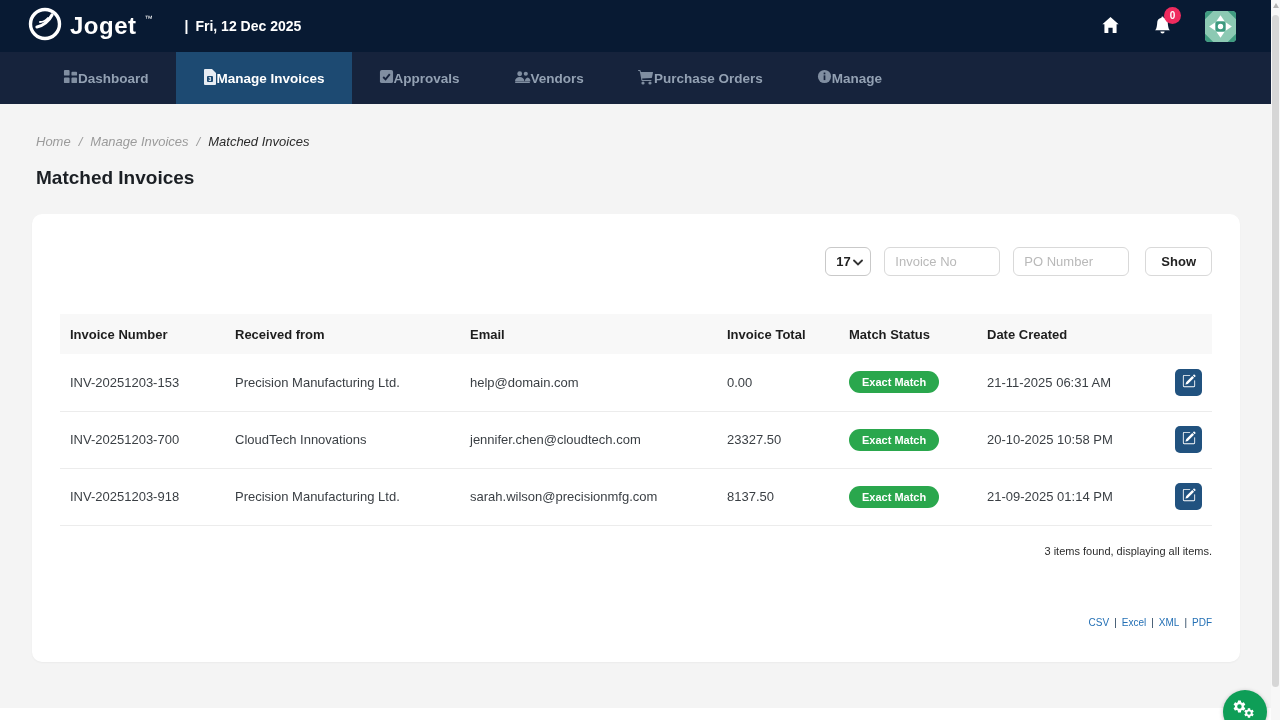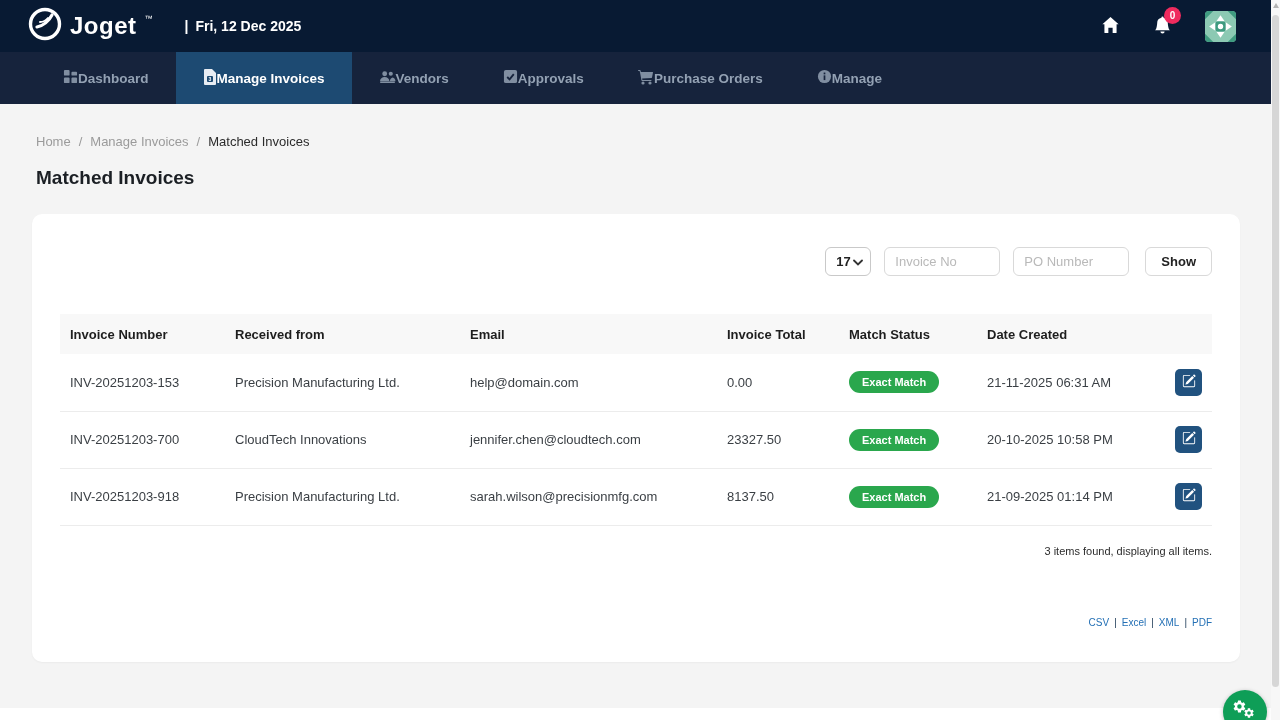--- a/index.html
+++ b/index.html
@@ -25,21 +25,21 @@
   
   .nav { height:52px; background:#16233c; display:flex; align-items:stretch; padding-left:36px; }
   .nav-item { display:flex; align-items:center; padding:0 27px; cursor:pointer;
               color:#93a1b3; font-size:13.5px; font-weight:bold; }
   .nav-item svg { opacity:.85; }
   .nav-item.active { background:#1d4a72; color:#fff; }
   .nav-item.active svg { opacity:1; }
 
   
   .main { padding:0 36px; }
-  .breadcrumb { margin-top:30px; font-size:13px; color:#9b9b9b; display:flex; gap:8px; }
+  .breadcrumb { margin-top:30px; font-size:13px; color:#9b9b9b; display:flex; gap:8px;font-style:italic; }
   .breadcrumb .crumb { color:#9b9b9b; text-decoration:none; cursor:pointer; }
   .breadcrumb .crumb.current { color:#2b2b2b; cursor:default; }
   .page-title { margin-top:18px; font-size:19px; font-weight:bold; color:#1b1f24; }
 
   .card { margin:25px 0 0 -4px; width:1208px; min-height:448px; background:#fff;
           border-radius:10px; box-shadow:0 1px 2px rgba(0,0,0,.04); padding:33px 28px 30px 28px; }
 
   .filter-row { display:flex; justify-content:flex-end; align-items:center; gap:13px; margin-bottom:38px; }
   .select { width:46px; height:29px; border:1px solid #c9c9c9; border-radius:6px; background:#fff;
             display:flex; align-items:center; justify-content:space-between; padding:0 7px 0 10px;
@@ -156,38 +156,38 @@
       <svg width="14" height="16" viewBox="0 0 14 16">
         <path d="M2 0 h7 l4 4 v11 a1 1 0 0 1 -1 1 H2 a1 1 0 0 1 -1 -1 V1 a1 1 0 0 1 1 -1z" fill="#e8edf3"></path>
         <rect x="4" y="7" width="6" height="6" rx="1" fill="#1d4a72"></rect>
         <text x="7" y="12" font-size="5" fill="#fff" text-anchor="middle" font-family="Liberation Sans,sans-serif">3</text>
       </svg>
     </span>
     <span>Manage Invoices</span>
   </div>
   <div class="nav-item">
     <span>
+      <svg width="15" height="15" viewBox="0 0 16 16">
+        <rect x="1" y="1" width="14" height="14" rx="2" fill="#93a1b3"></rect>
+        <path d="M4.5 8.5 7 11 11.5 5.5" fill="none" stroke="#16233c" stroke-width="2"></path>
+      </svg>
+    </span>
+    <span>Approvals</span>
+  </div>
+  <div class="nav-item">
+    <span>
       <svg width="17" height="15" viewBox="0 0 18 16" fill="#93a1b3">
         <circle cx="6" cy="5" r="2.6"></circle>
           <circle cx="12.5" cy="5" r="2.2"></circle>
         <path d="M1 13c0-2.8 2.2-4.5 5-4.5S11 10.2 11 13z"></path>
         <path d="M11.5 13c.2-2.2 1.4-3.7 3-4 1.7.3 2.9 1.8 3 4z"></path>
         <rect x="1" y="13.4" width="16" height="1.6" rx=".8"></rect>
       </svg>
     </span>
     <span>Vendors</span>
-  </div>
-  <div class="nav-item">
-    <span>
-      <svg width="15" height="15" viewBox="0 0 16 16">
-        <rect x="1" y="1" width="14" height="14" rx="2" fill="#93a1b3"></rect>
-        <path d="M4.5 8.5 7 11 11.5 5.5" fill="none" stroke="#16233c" stroke-width="2"></path>
-      </svg>
-    </span>
-    <span>Approvals</span>
   </div>
   <div class="nav-item">
     <span>
       <svg width="16" height="16" viewBox="0 0 16 16" fill="#93a1b3">
         <path d="M0 1.5A.5.5 0 0 1 .5 1H2a.5.5 0 0 1 .485.379L2.89 3H14.5a.5.5 0 0 1 .49.598l-1 5a.5.5 0 0 1-.465.401l-9.397.472.276 1.529H13a.5.5 0 0 1 0 1H4a.5.5 0 0 1-.491-.408L2.01 3.607 1.61 2H.5a.5.5 0 0 1-.5-.5z"></path>
         <circle cx="5" cy="14" r="1.6"></circle>
           <circle cx="12" cy="14" r="1.6"></circle>
       </svg>
     </span>
     <span>Purchase Orders</span>

